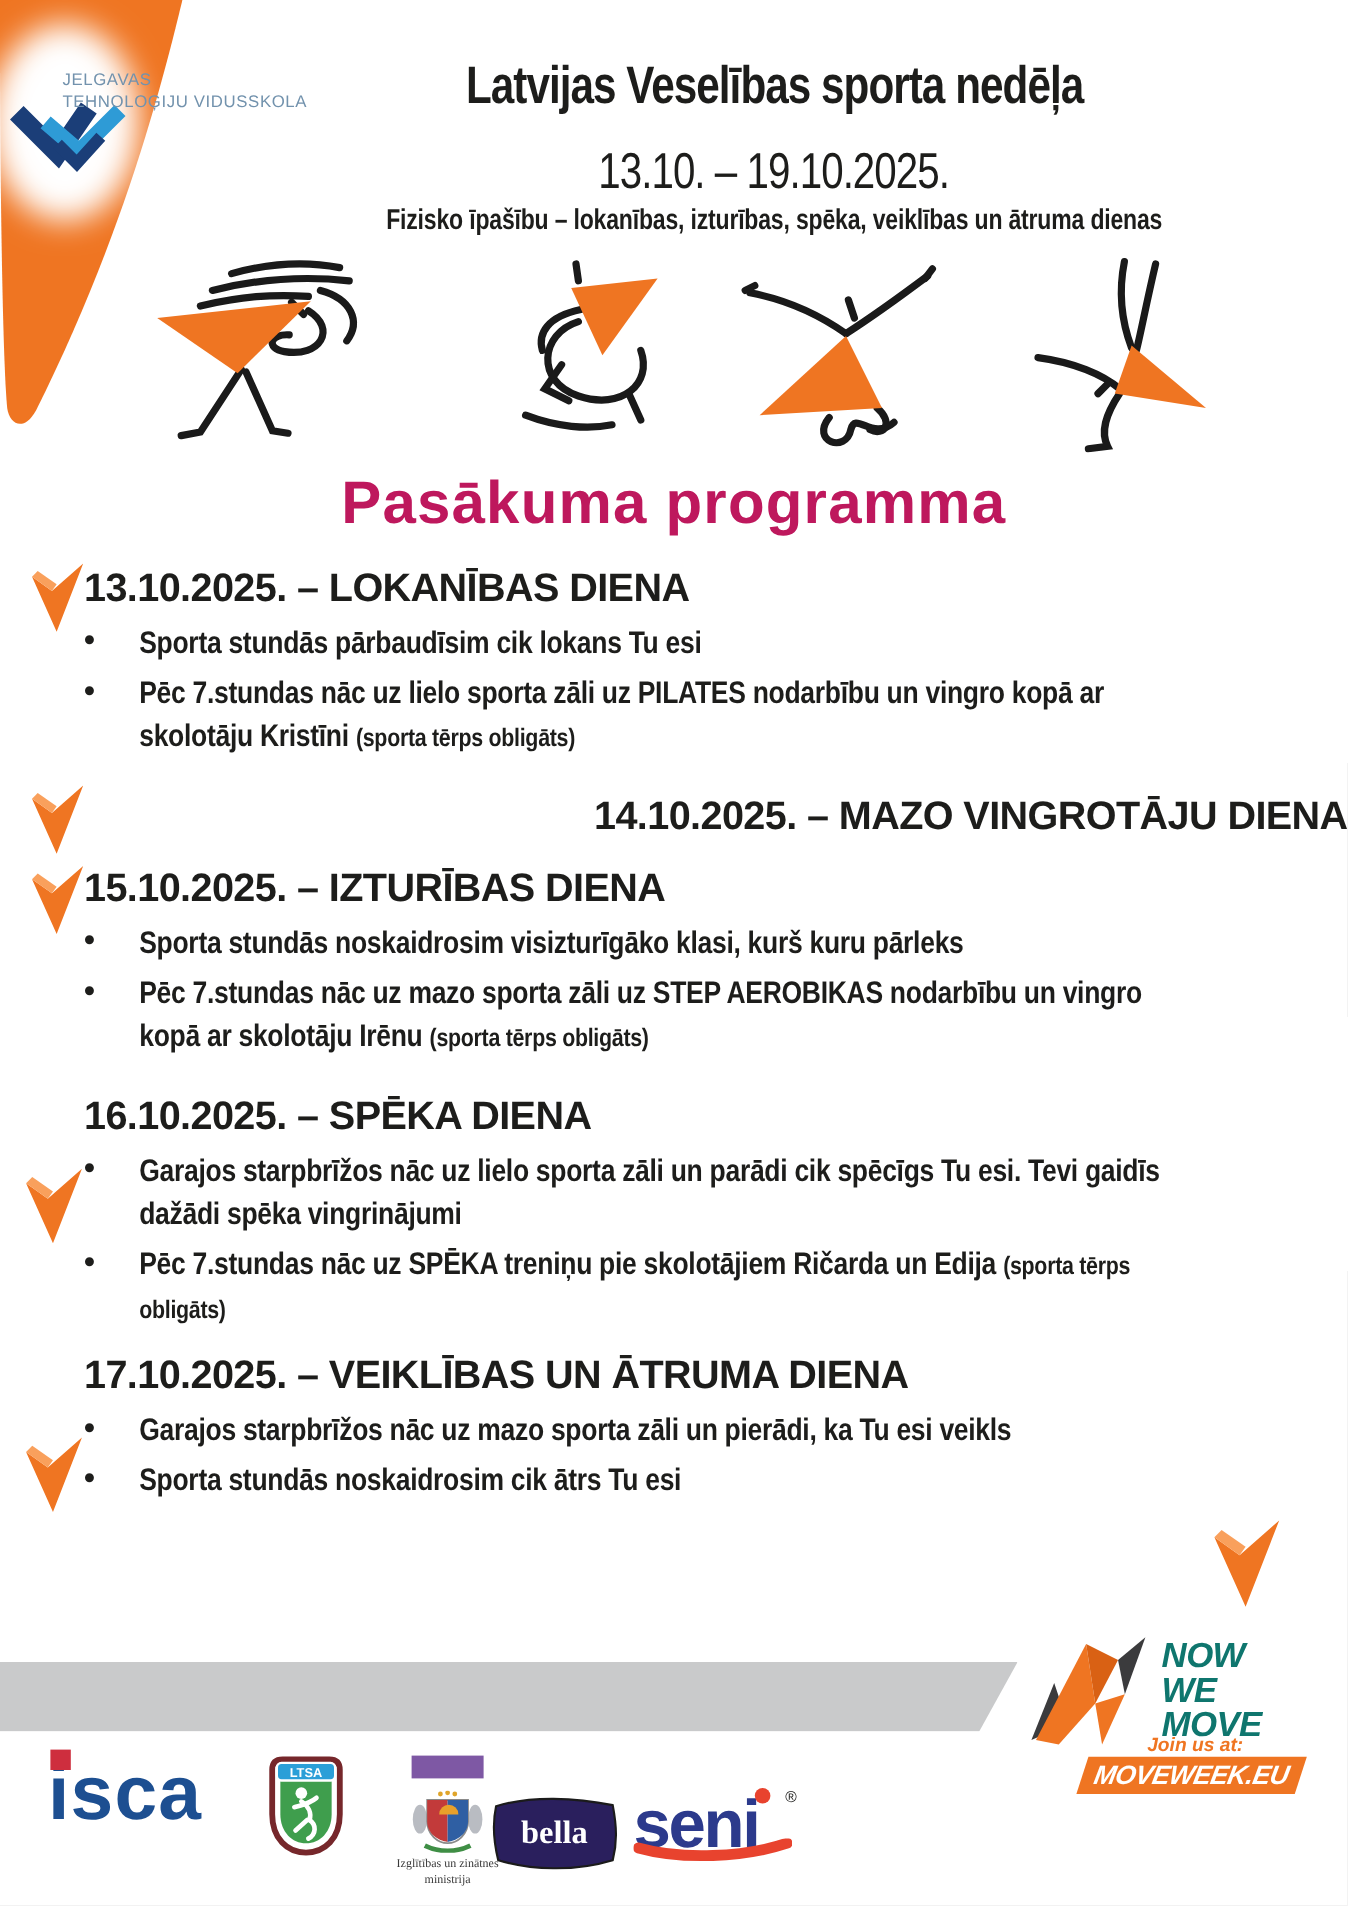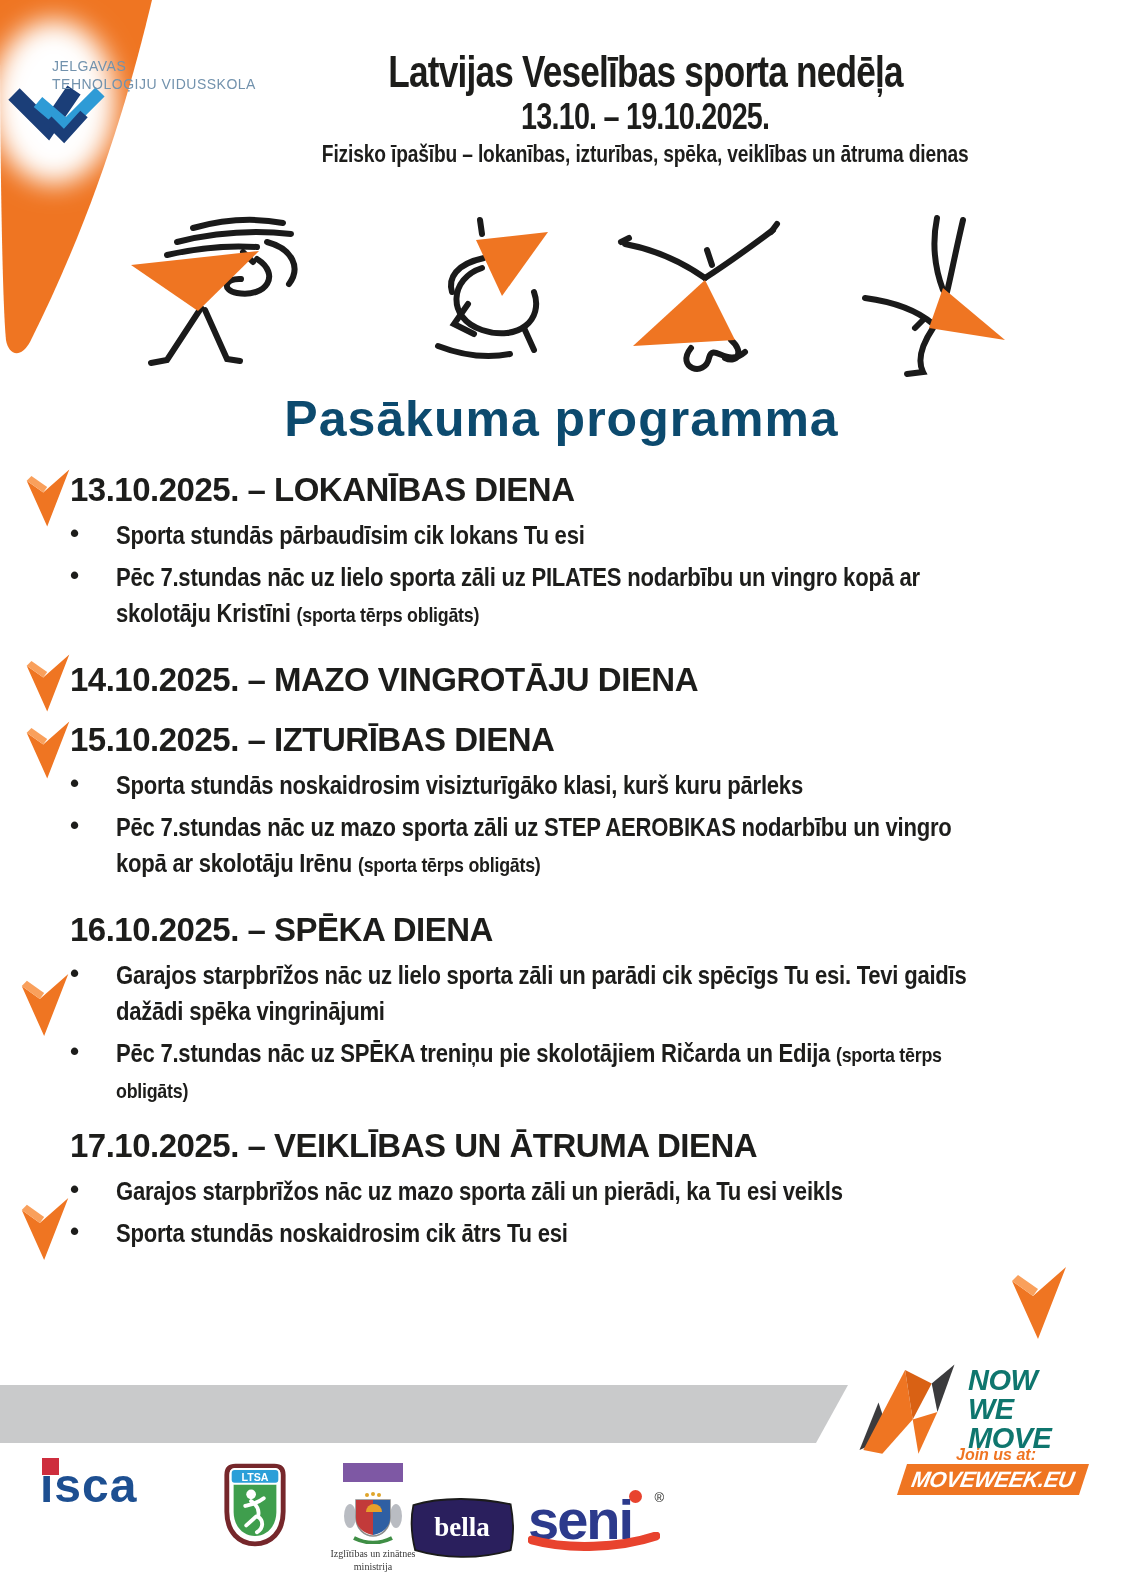--- a/index.html
+++ b/index.html
@@ -14,32 +14,32 @@
   .school-logo .txt{
     position:absolute;left:52px;top:18px;line-height:1.25;
     font-size:14px;letter-spacing:.5px;color:#7292ad;font-weight:400;
   }
   .school-bird{position:absolute;left:8px;top:34px;width:110px;height:80px;}
   
   .header-text{position:absolute;left:167px;top:48px;width:956px;text-align:center;}
   .hline{display:block;}
   .hline>span{display:inline-block;transform:scaleX(.8);transform-origin:center;white-space:nowrap;}
   .title-line{font-size:44px;font-weight:bold;letter-spacing:-1px;line-height:1.1;}
-  .date-line{font-size:36px;font-weight:bold;letter-spacing:-1px;line-height:1.15;}
+  .date-line{font-size:42px;font-weight:normal;letter-spacing:-1px;line-height:1.15;margin-top:23px;}
   .subtitle-line{font-size:24px;font-weight:bold;margin-top:2px;letter-spacing:-.2px;}
   
   .figures{position:absolute;left:105px;top:212px;width:905px;height:165px;
     display:flex;justify-content:space-between;align-items:flex-start;}
   .figures svg{display:block;}
   
   .program-heading{position:absolute;left:0;top:390px;width:1123px;text-align:center;
-    font-size:50px;font-weight:bold;color:#0c4a6e;letter-spacing:1px;}
+    font-size:50px;font-weight:bold;color:#be185d;letter-spacing:1px;}
   
   .section{position:absolute;left:0;width:1123px;}
-  .sec-1{top:472px;} .sec-2{top:662px;} .sec-3{top:722px;} .sec-4{top:912px;} .sec-5{top:1128px;}
+  .sec-1{top:472px;} .sec-2{top:662px;text-align:right;} .sec-3{top:722px;} .sec-4{top:912px;} .sec-5{top:1128px;}
   .sec-h{margin:0 0 10px 70px;font-size:33px;font-weight:bold;letter-spacing:-.5px;line-height:1.1;}
   .sec-ul{list-style:none;margin:6px 0 0 0;padding:0 0 0 68px;width:1150px;}
   .sec-ul li{position:relative;padding-left:48px;margin-bottom:6px;}
   .sec-ul li::before{content:"•";position:absolute;left:2px;top:0;font-size:26px;font-weight:bold;}
   .btext{display:inline-block;transform:scaleX(.85);transform-origin:left top;
     font-size:26px;font-weight:bold;letter-spacing:-.3px;line-height:1.38;width:1030px;}
   .note{font-size:21px;font-weight:bold;}
   
   .marker{position:absolute;}
   .m1{left:25px;top:468px;width:46px;height:60px;}
@@ -56,21 +56,21 @@
   .nwm-text{position:absolute;left:118px;top:8px;color:#0f766e;font-style:italic;font-weight:bold;
     font-size:29px;line-height:1.0;letter-spacing:-.5px;}
   .nwm-join{position:absolute;left:58px;top:88px;width:176px;text-align:center;
     color:#ef7522;font-style:italic;font-weight:bold;font-size:16px;}
   .nwm-banner{position:absolute;left:52px;top:106px;width:182px;height:31px;background:#ef7522;
     transform:skewX(-18deg);display:flex;align-items:center;justify-content:center;}
   .nwm-banner span{transform:skewX(8deg);color:#fff;font-style:italic;font-weight:bold;font-size:22px;letter-spacing:-.5px;}
   
   .sp{position:absolute;}
   .isca{left:40px;top:1462px;width:170px;height:70px;}
-  .isca-text{font-size:48px;font-weight:bold;color:#1d4f91;letter-spacing:1px;line-height:1;}
+  .isca-text{font-size:64px;font-weight:bold;color:#1d4f91;letter-spacing:1px;line-height:1;}
   .isca-dot{position:absolute;left:2px;top:-4px;width:17px;height:17px;background:#ce2e3e;}
   .ltsa{left:221px;top:1461px;width:68px;height:88px;}
   .ministry{left:318px;top:1463px;width:110px;text-align:center;font-family:Liberation Serif, serif;}
   .ministry-rect{width:60px;height:19px;background:#7e58a4;margin:0 auto 10px auto;}
   .ministry-caption{font-size:10px;color:#3a3a3a;line-height:1.25;margin-top:4px;}
   .bella{left:408px;top:1492px;width:108px;height:66px;}
   .seni{left:528px;top:1492px;width:140px;height:72px;}
   .seni-text{font-size:56px;font-weight:bold;color:#2c3a8c;letter-spacing:-2px;line-height:1;}
   .seni-dot{position:absolute;right:26px;top:-2px;width:13px;height:13px;border-radius:50%;background:#e8432e;}
   .seni-reg{position:absolute;right:4px;top:-2px;font-size:13px;color:#1d1d1b;}

